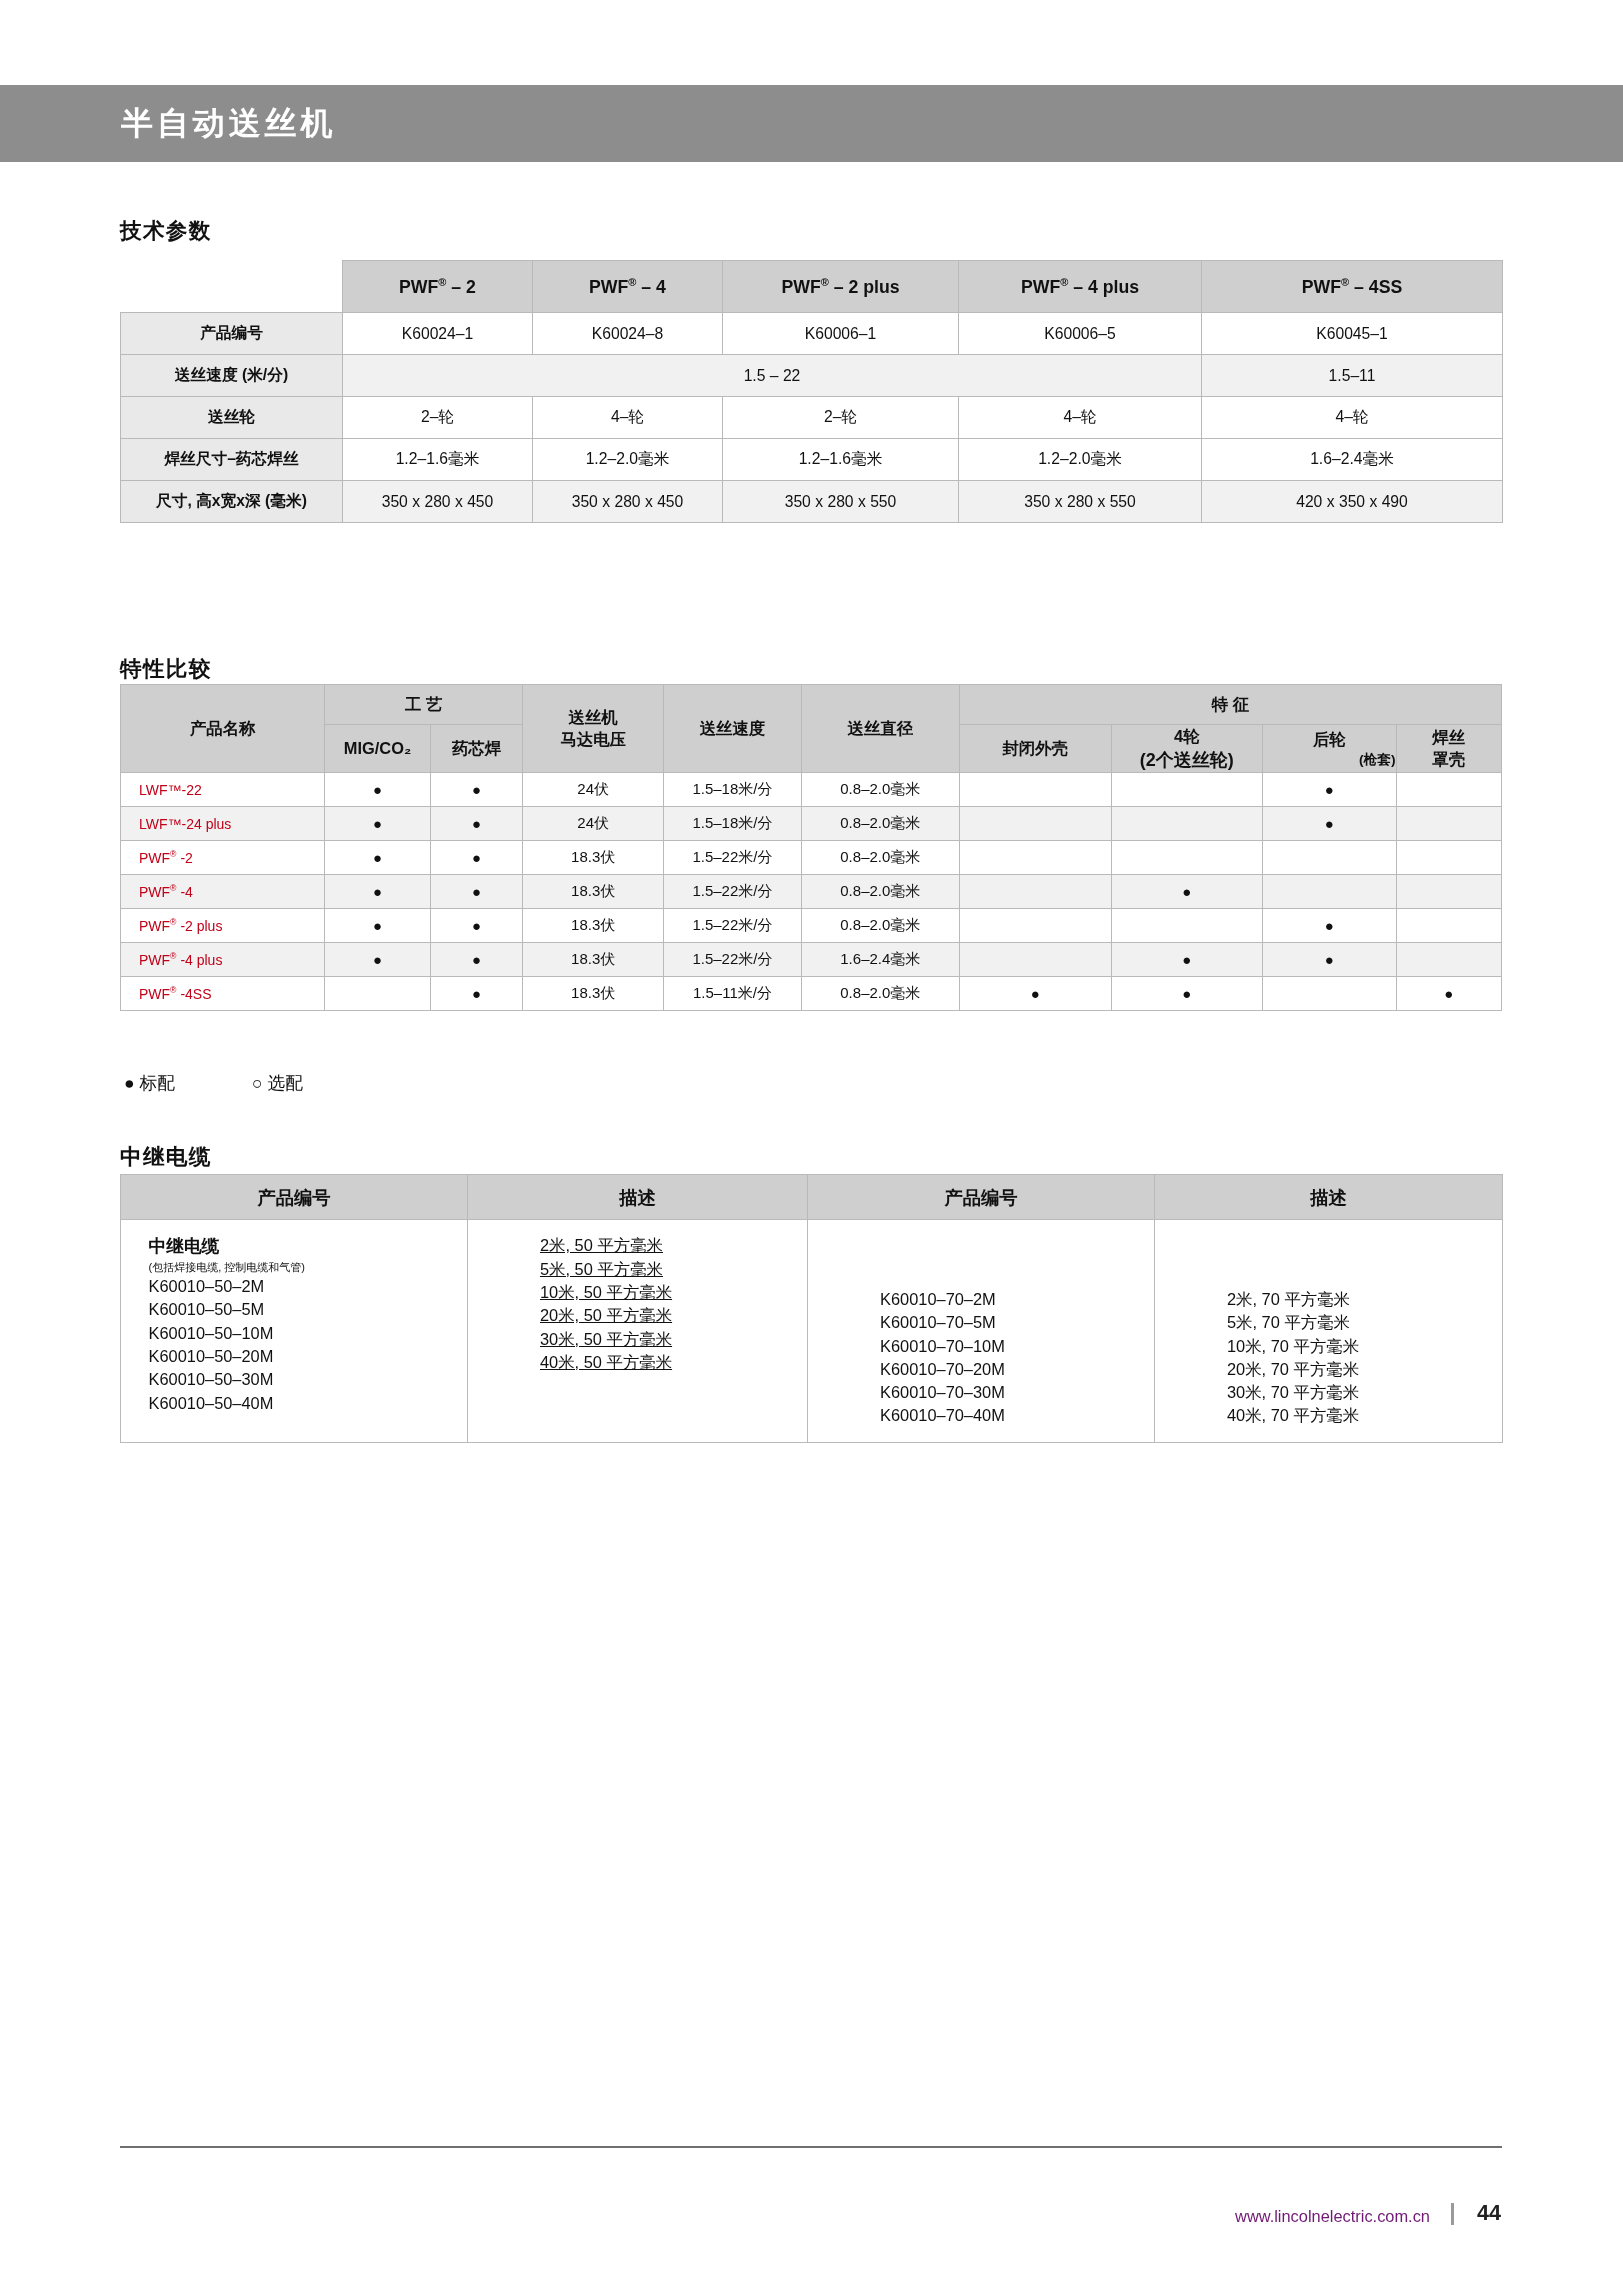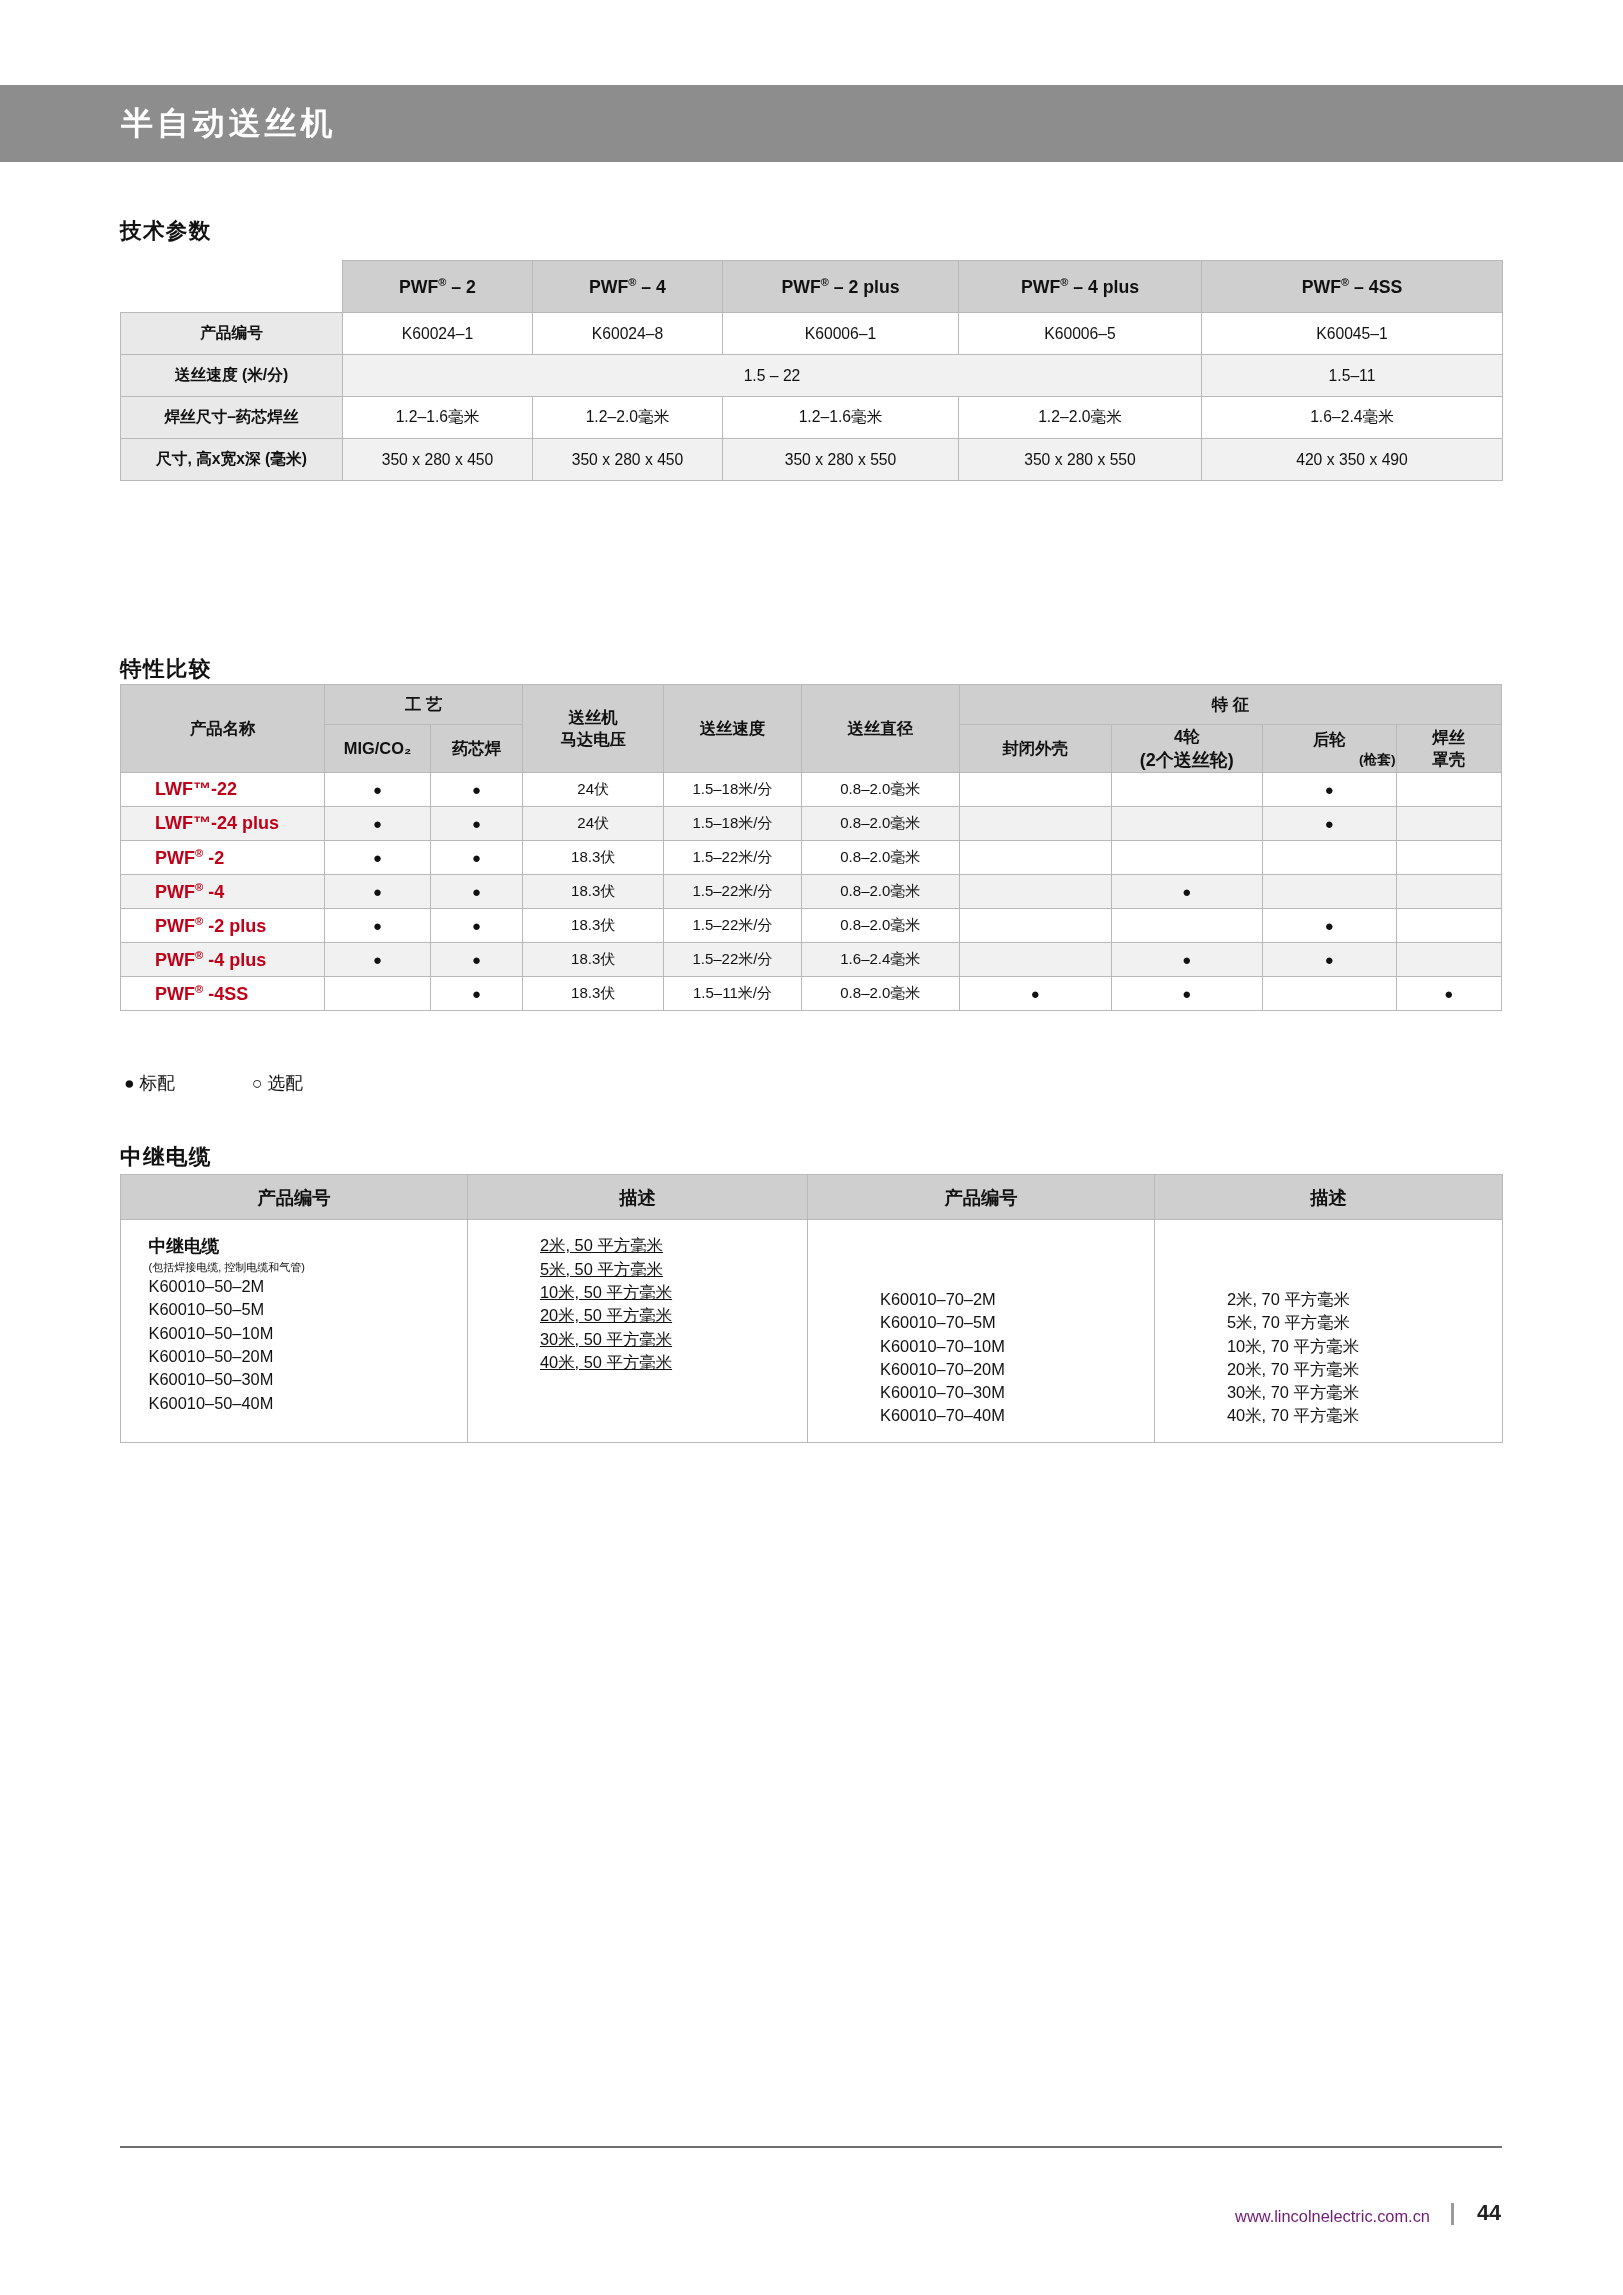--- a/index.html
+++ b/index.html
@@ -40,21 +40,21 @@
   .spec-head td.blank{ background:#ffffff; border-left:none; border-top:none; }
   .spec-wrap td.rowlab{ background:#e9e9e9; font-weight:bold; }
   .alt{ background:#f1f1f1; }
   sup{ font-size:0.62em; vertical-align:super; }
 
   
   .feat-wrap{ position:absolute; left:120px; top:684px; width:1382px; }
   .feat-wrap table{ width:1382px; }
   .feat-wrap th{ background:#cfcfcf; font-weight:bold; font-size:16.4px; }
   .feat-wrap td{ height:33px; font-size:15px; }
-  .feat-wrap td.name{ color:#c00018; font-weight:bold; text-align:left; padding-left:34px; font-size:18px; }
+  .feat-wrap td.name{ color:#c00018; font-weight:normal; text-align:left; padding-left:18px; font-size:14px; }
   .dot{ font-size:17px; line-height:1; }
 
   .legend{ position:absolute; left:124px; top:1071px; font-size:17.7px; }
   .legend span.l2{ margin-left:72px; }
 
   
   .cab-wrap{ position:absolute; left:120px; top:1174px; width:1382px; }
   .cab-wrap table{ width:1382px; }
   .cab-wrap th{ background:#cfcfcf; font-weight:bold; font-size:18.3px; height:44px; }
   .cab-wrap td{ vertical-align:top; font-size:16.4px; }
@@ -110,20 +110,28 @@
         <td>K60006–5</td>
         <td>K60045–1</td>
       </tr>
 
       <tr class="alt">
         <td class="rowlab">送丝速度 (米/分)</td>
         <td colspan="4">1.5 – 22</td>
         <td>1.5–11</td>
       </tr>
 
+      <tr>
+        <td class="rowlab">送丝轮</td>
+        <td>2–轮</td>
+        <td>4–轮</td>
+        <td>2–轮</td>
+        <td>4–轮</td>
+        <td>4–轮</td>
+      </tr>
 
 
       <tr>
         <td class="rowlab">焊丝尺寸–药芯焊丝</td>
         <td>1.2–1.6毫米</td>
         <td>1.2–2.0毫米</td>
         <td>1.2–1.6毫米</td>
         <td>1.2–2.0毫米</td>
         <td>1.6–2.4毫米</td>
       </tr>

